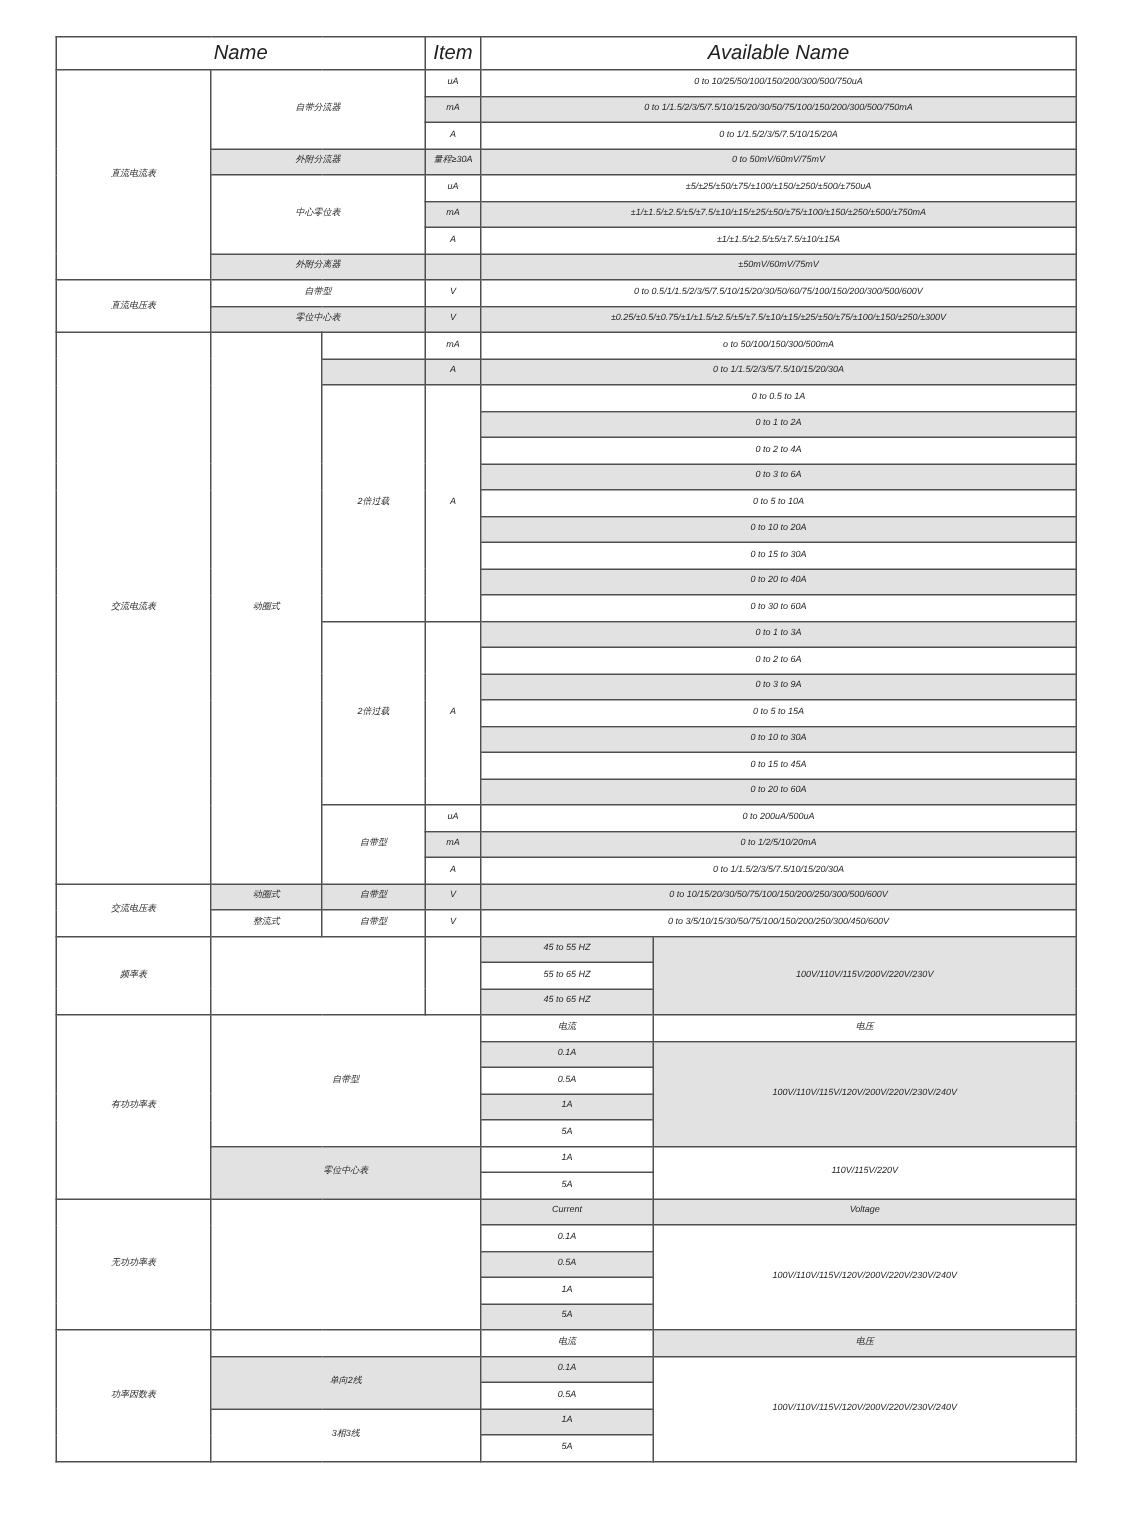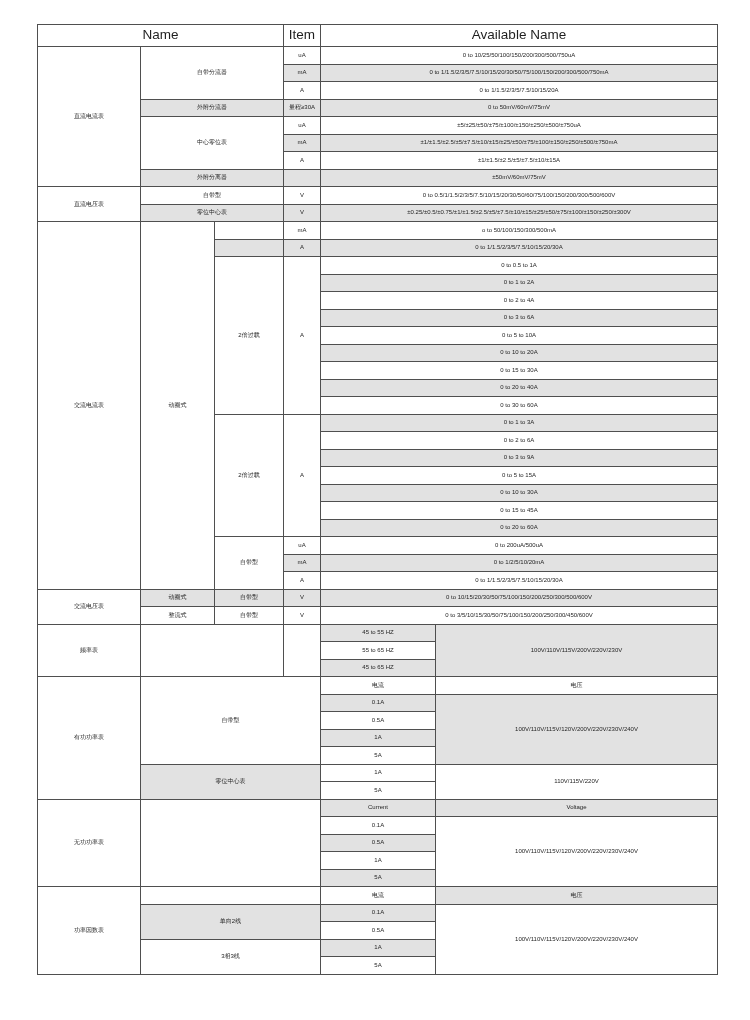--- a/index.html
+++ b/index.html
@@ -18,21 +18,21 @@
   table.spec td, table.spec th{
     border:1px solid #4f4f4f;
     padding:0 2px;
     text-align:center;vertical-align:middle;
     font-size:11px;font-weight:normal;
     white-space:nowrap;overflow:hidden;
     line-height:1.1;
   }
   table.spec th{font-size:13.5px;}
   table.spec td.sh, table.spec th.sh{background:#e2e2e2;}
-  table.spec tr{height:17.5px;}
+  table.spec tr{height:17.5px;font-style:italic;}
   table.spec tr.hd{height:22px;}
 </style>
 </head>
 <body>
 
 <div class="sheet">
   <table class="spec">
     <colgroup>
         <col style="width: 103px;">
         <col style="width: 74px;">

